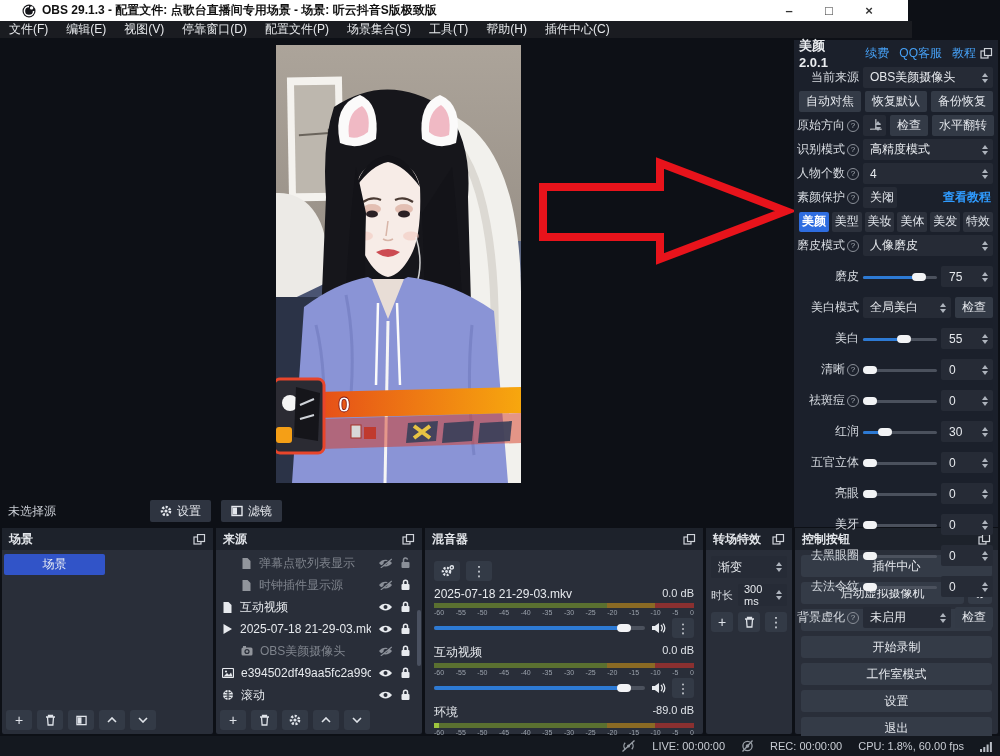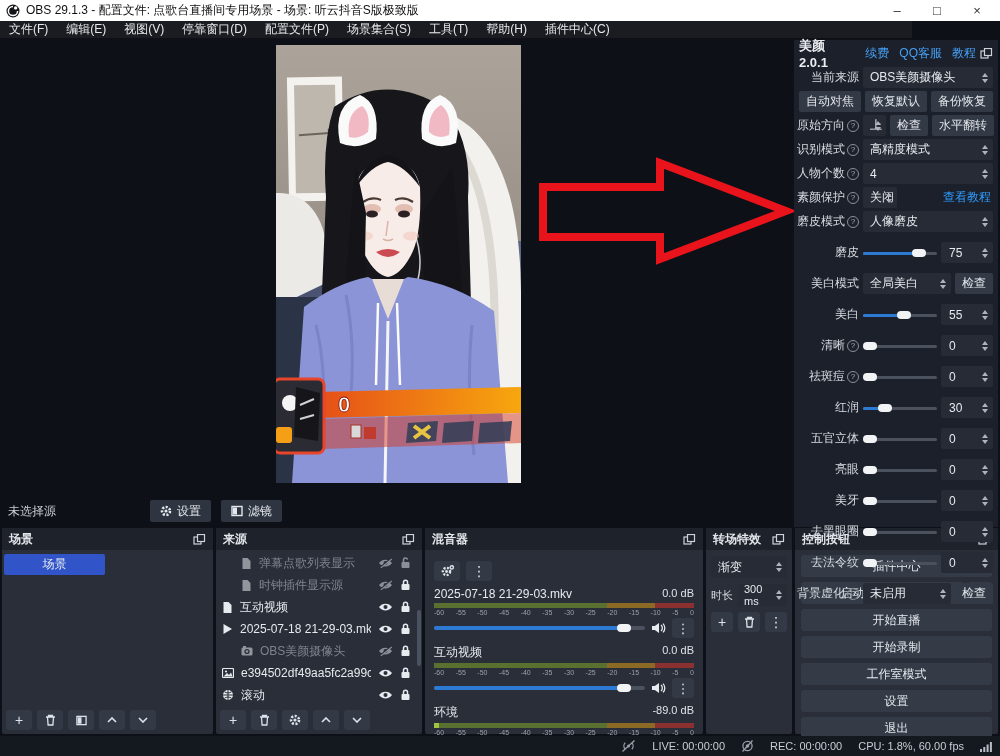--- a/index.html
+++ b/index.html
@@ -1,20 +1,20 @@
 <!DOCTYPE html>
 <html><head>
 <meta charset="utf-8">
 <style>
   html,body{margin:0;padding:0;background:#000;}
   *{box-sizing:border-box;font-family:"Liberation Sans",sans-serif;}
   .app{position:relative;width:1000px;height:756px;background:#0d1016;overflow:hidden;}
 
   
-  .titlebar{position:absolute;left:0;top:0;width:1000px;height:21px;background:#ffffff;display:flex;align-items:center;padding:0 6px;gap:6px;}
+  .titlebar{position:absolute;left:0;top:0;width:908px;height:21px;background:#ffffff;display:flex;align-items:center;padding:0 22px;gap:6px;font-weight:bold;}
   .titlebar .title{font-size:12px;color:#111;flex:1;white-space:nowrap;overflow:hidden;}
   .winbtn{width:34px;height:19px;display:flex;align-items:center;justify-content:center;font-size:13px;color:#333;}
 
   
   .menubar{position:absolute;left:0;top:21px;width:912px;height:17px;background:#1a1c21;display:flex;align-items:center;}
   .menu-item{font-size:12px;color:#e6e8eb;padding:0 9px;height:17px;display:flex;align-items:center;white-space:nowrap;}
 
   
   .preview{position:absolute;left:0;top:38px;width:792px;height:458px;background:#0d1016;}
   .video{position:absolute;left:276px;top:7px;width:245px;height:438px;}
@@ -90,21 +90,21 @@
   .field{position:relative;height:21px;background:#262b36;border-radius:2px;display:flex;align-items:center;padding:0 16px 0 7px;font-size:12px;color:#e6e9ed;white-space:nowrap;overflow:hidden;}
   .bbtn{height:21px;background:#333a46;border-radius:2px;display:flex;align-items:center;justify-content:center;font-size:12px;color:#e4e7ec;padding:0 7px;white-space:nowrap;}
   .b-tabs{display:flex;gap:3px;}
   .b-tab{flex:1;height:20px;background:#2c313c;border-radius:2px;display:flex;align-items:center;justify-content:center;font-size:12px;color:#dfe3e9;}
   .b-tab.active{background:#2e6de0;color:#fff;font-weight:700;}
   .bslider{position:relative;height:14px;flex:1;}
   .bslider .track{position:absolute;left:0;right:0;top:6px;height:3px;background:#4b515d;border-radius:2px;}
   .bslider .fill{position:absolute;left:0;top:6px;height:3px;background:#2d7ad4;border-radius:2px;max-width:100%;}
   .bslider .handle{position:absolute;top:3px;width:14px;height:8px;background:#f2f3f5;border-radius:4px;}
   .numbox{position:relative;width:52px;height:21px;background:#262b36;border-radius:2px;display:flex;align-items:center;padding:0 16px 0 8px;font-size:12px;color:#e6e9ed;flex:none;}
-  .blink{font-size:12px;font-weight:400;color:#2f9bff;white-space:nowrap;padding:0 2px;margin-left:40px;}
+  .blink{font-size:12px;font-weight:700;color:#2f9bff;white-space:nowrap;padding:0 2px;margin-left:40px;}
 
   
   .statusbar{position:absolute;left:0;top:736px;width:1000px;height:20px;background:#14181f;display:flex;align-items:center;justify-content:flex-end;gap:16px;padding:0 8px;font-size:11px;color:#c9cdd4;}
   .sb-item{display:flex;align-items:center;gap:16px;}
 
   .dockicon{flex:none;}
   svg{display:block;}
 </style>
 </head>
 <body>
@@ -789,20 +789,41 @@
         </span>
       <div class="field" style="width:80px;">
           <span>关闭</span>
           <span class="carets">
             <i class="cu"></i>
             <i class="cd"></i>
           </span>
         </div>
       <span class="blink grow" style="text-align:right;">查看教程</span>
     </div>
+    <div class="b-row b-tabs">
+
+    <div class="b-tab active">
+          <span>美颜</span>
+        </div>
+        <div class="b-tab">
+          <span>美型</span>
+        </div>
+        <div class="b-tab">
+          <span>美妆</span>
+        </div>
+        <div class="b-tab">
+          <span>美体</span>
+        </div>
+        <div class="b-tab">
+          <span>美发</span>
+        </div>
+        <div class="b-tab">
+          <span>特效</span>
+        </div>
+      </div>
     <div style="display:flex;flex-direction:column;gap:10px;">
 
         <div class="b-row">
           <span class="b-label">
             <span>磨皮模式</span>
             <span class="help">?</span>
           </span>
           <div class="field grow">
             <span>人像磨皮</span>
             <span class="carets">

